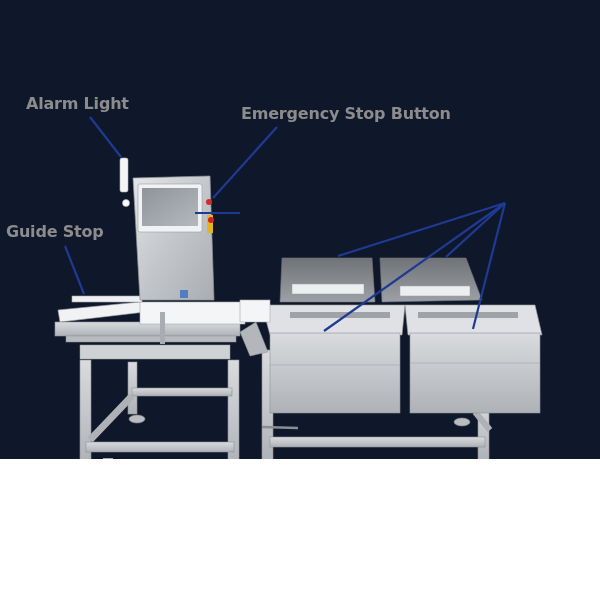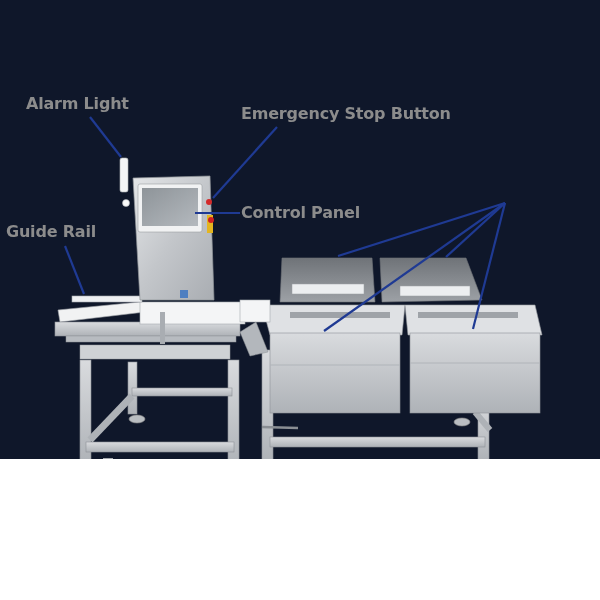--- a/index.html
+++ b/index.html
@@ -110,16 +110,15 @@
       <line x1="65" y1="246" x2="84" y2="294"></line>
       <line x1="505" y1="203" x2="338" y2="256"></line>
       <line x1="505" y1="203" x2="446" y2="257"></line>
       <line x1="505" y1="203" x2="324" y2="331"></line>
       <line x1="505" y1="203" x2="473" y2="329"></line>
     </g>
   </svg>
 
   <div class="label" style="left:26px; top:94px;">Alarm Light</div>
   <div class="label" style="left:241px; top:104px;text-align:center;">Emergency Stop Button</div>
-  <div class="label" style="left:241px; top:203px;">Control Panel</div>
-  <div class="label" style="left:6px; top:222px;">Guide Rail</div>
+  <div class="label" style="left:6px; top:222px;">Guide Stop</div>
 
 </div>
 
 </body></html>

